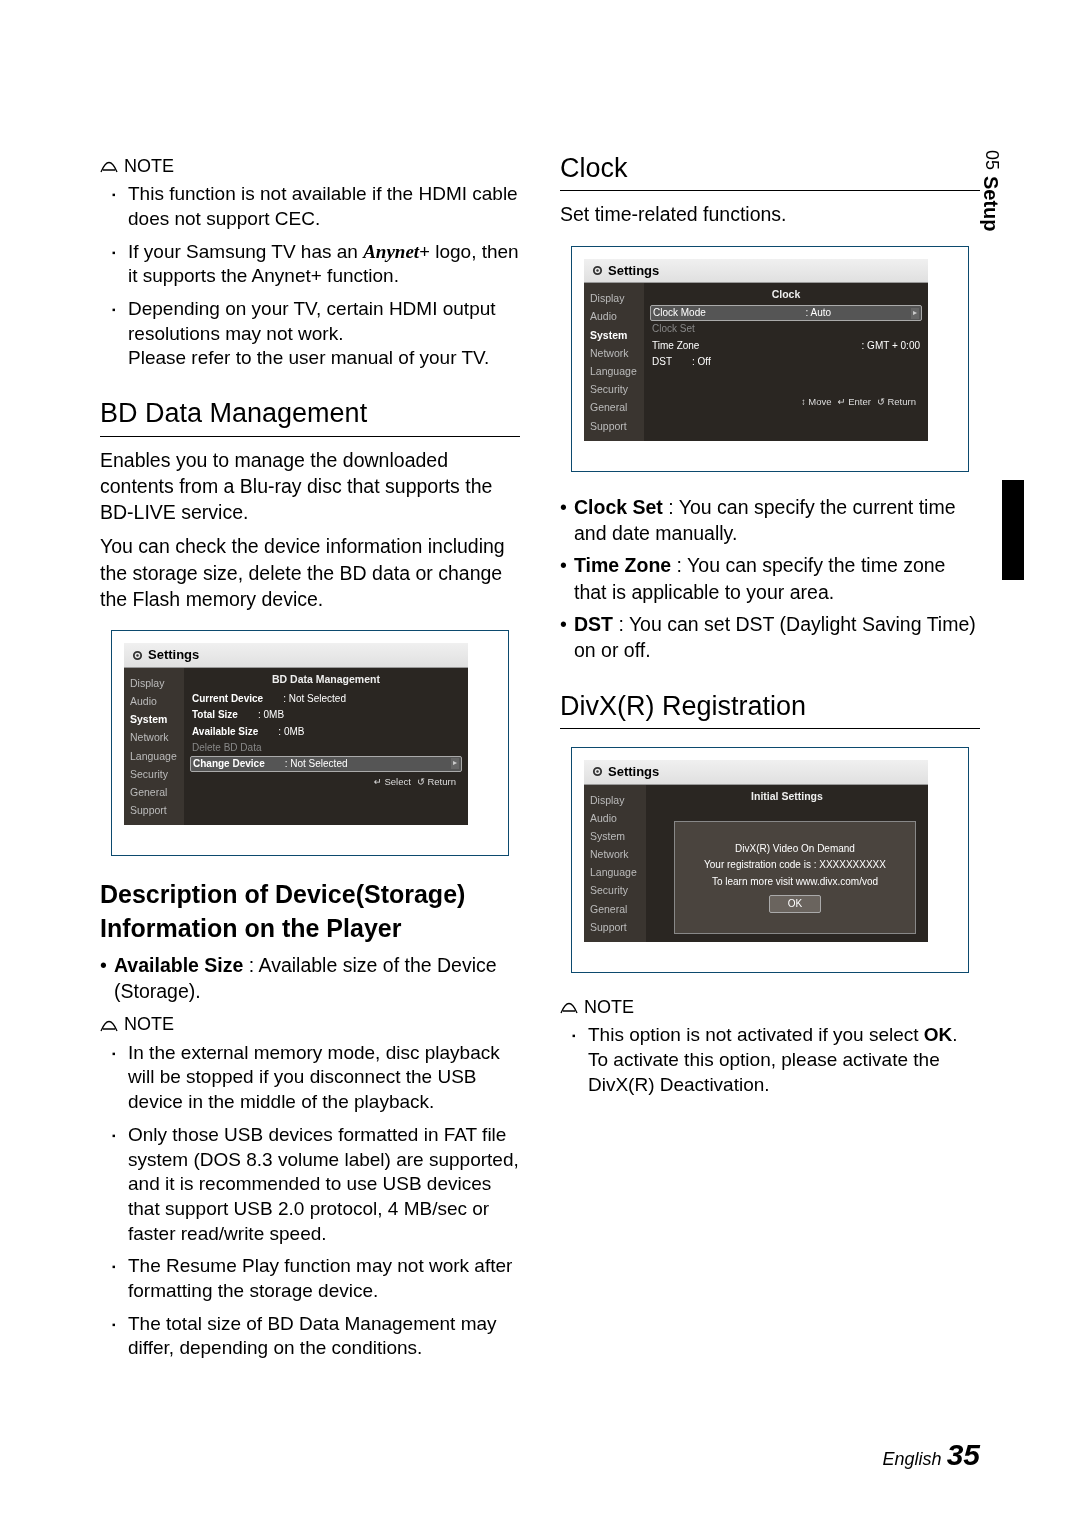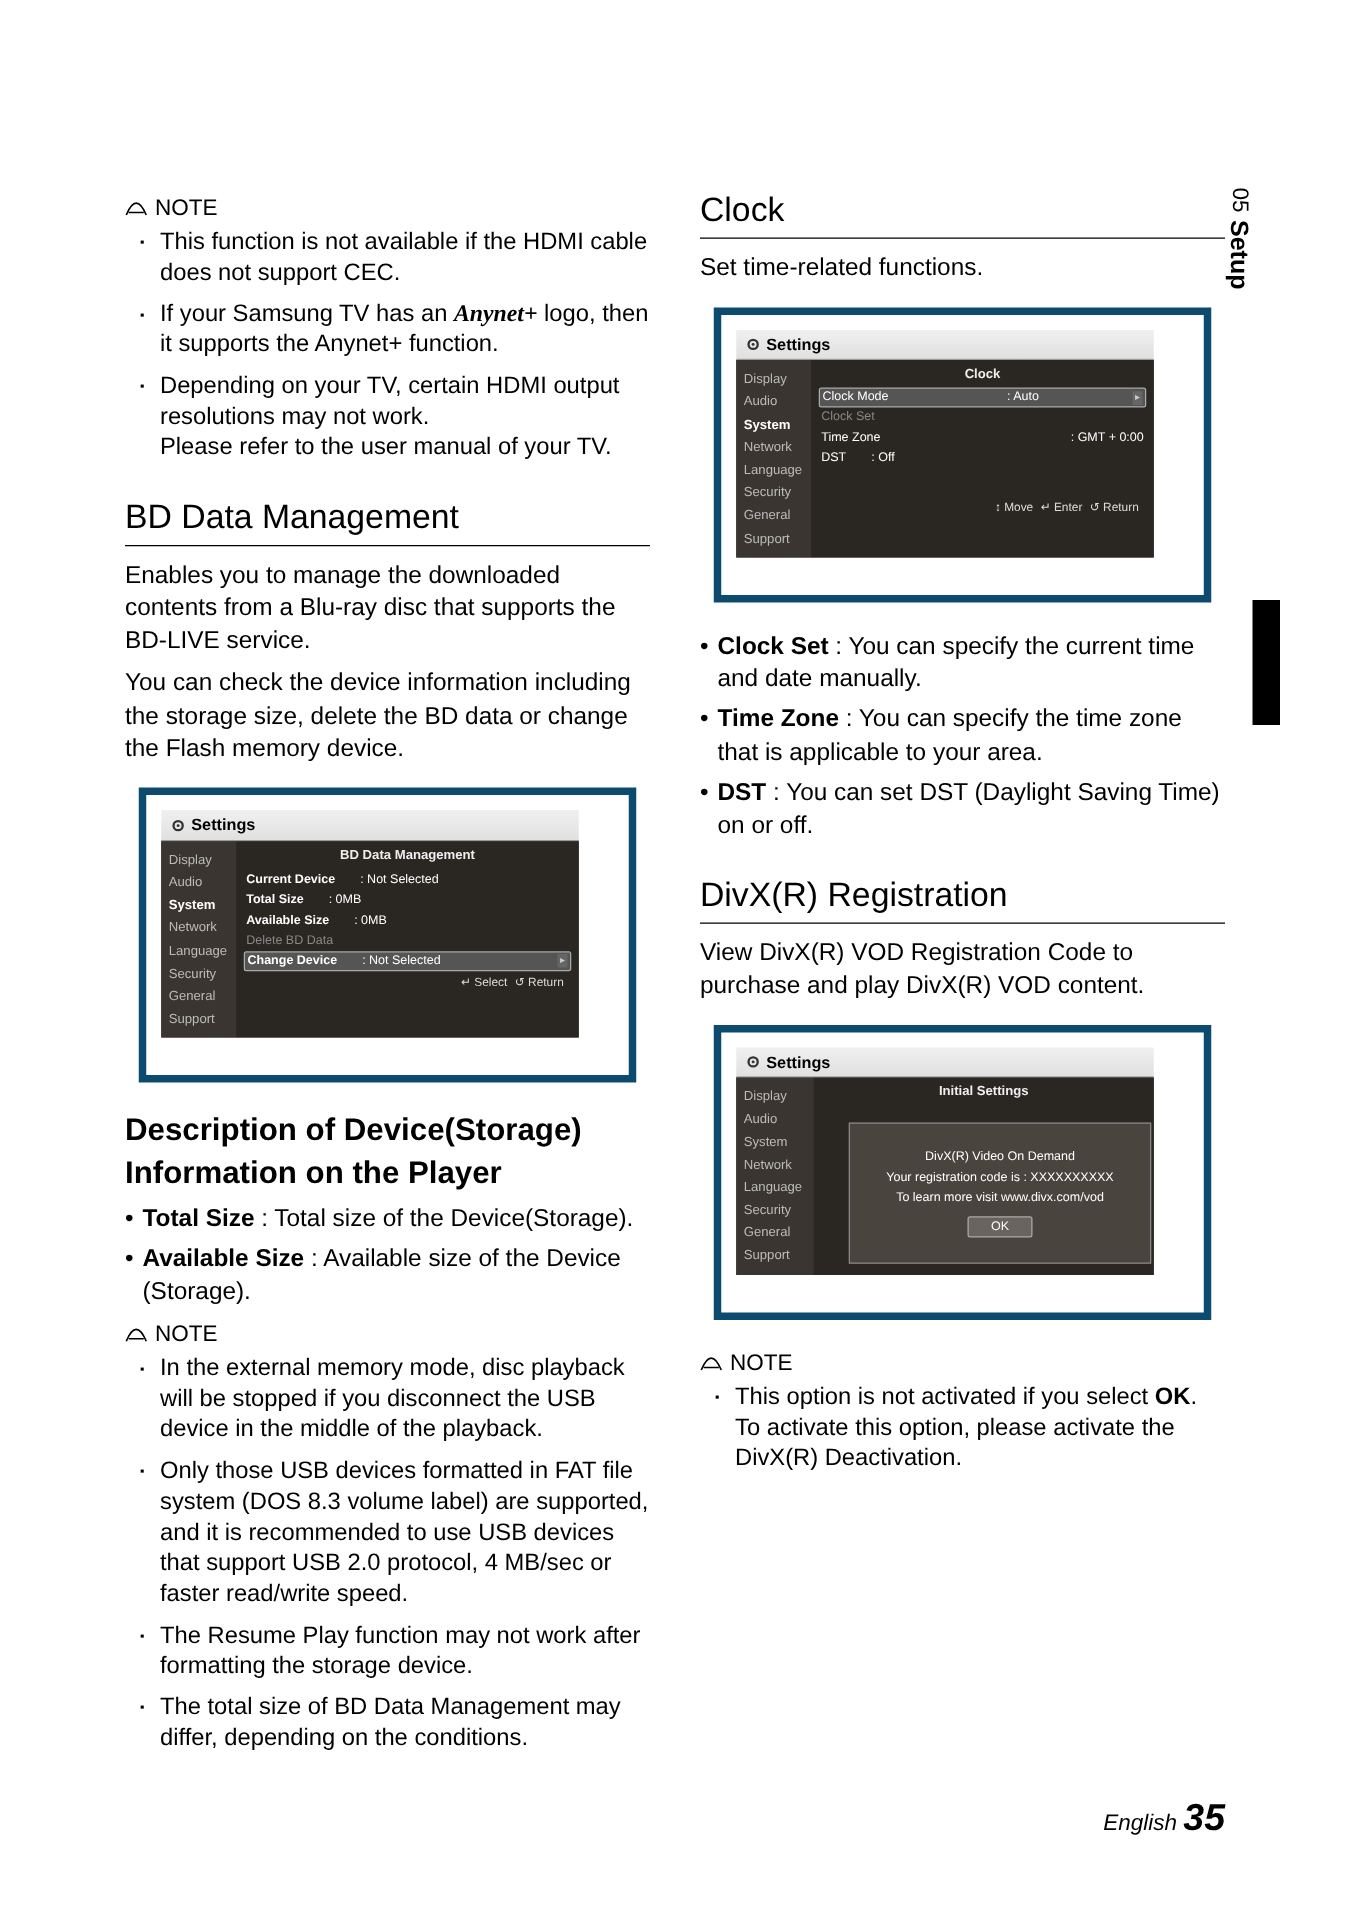--- a/index.html
+++ b/index.html
@@ -16,21 +16,21 @@
   .note-list { list-style: none; padding-left: 28px; font-family: Arial, sans-serif; font-size: 19px; line-height: 1.3; }
   .note-list li { position: relative; margin-bottom: 8px; font-stretch: condensed; }
   .note-list li::before { content: "▪"; position: absolute; left: -16px; font-size: 10px; top: 6px; }
   h2.section { font-size: 27px; font-weight: normal; margin-top: 24px; margin-bottom: 4px; }
   .hrule { border-bottom: 1.5px solid #000; margin-bottom: 10px; width: 100%; }
   .body-text { font-size: 19.5px; line-height: 1.35; margin-bottom: 8px; }
   .bullets { list-style: none; padding-left: 14px; font-size: 19.5px; line-height: 1.35; margin-bottom: 8px; }
   .bullets li { position: relative; margin-bottom: 6px; }
   .bullets li::before { content: "•"; position: absolute; left: -14px; top: 0; }
   strong, b { font-weight: bold; }
-  .screenshot { width: 398px; margin: 18px auto 22px auto; border: 6px solid #0c4a6e; position: relative; padding: 0; background: #fff; }
+  .screenshot { width: 398px; margin: 18px auto 22px auto; border: 1px solid #0c4a6e; position: relative; padding: 0; background: #fff; }
   .screenshot-inner { margin: 12px 0 0 0; position: relative; }
   .title-bar { display: flex; align-items: center; gap: 5px; padding: 3px 8px; font-size: 13px; font-weight: bold; background: linear-gradient(#f0f0f0,#e0e0e0); border-bottom: 1px solid #999; margin: 0 40px 0 12px; }
   .gear { width: 11px; height: 11px; }
   .dark-panel { margin: 0 40px 30px 12px; background: #3a3530; padding: 0; display: flex; color: #fff; font-size: 11px; }
   .sidebar { width: 60px; background: #3a3530; padding: 6px 2px; }
   .sidebar-item { color: #bbb; padding: 2px 4px; font-size: 10.5px; }
   .sidebar-item.active { color: #fff; font-weight: bold; }
   .detail { flex: 1; padding: 4px 6px; background: #2a2622; }
   .detail-hdr { text-align: center; font-weight: bold; font-size: 10.5px; margin-bottom: 4px; color: #eee; }
   .detail-row { display: flex; justify-content: space-between; padding: 1.5px 2px; font-size: 10px; align-items: center; }
@@ -126,21 +126,20 @@
                   </div>
                 </div>
               <div class="bottom-hints" id="shot1-hints"><span>↵ Select</span><span>↺ Return</span></div>
             </div>
           </div>
         </div>
       </div>
 
       <p class="desc-title">Description of Device(Storage) Information on the Player</p>
       <ul class="bullets" id="left-bullets1">
-          <li><b>Total Size</b> : Total size of the Device(Storage).</li>
           <li><b>Available Size</b> : Available size of the Device (Storage).</li>
         </ul>
 
       <div class="note-hdr">
         <svg class="note-icon" width="18" height="14" viewBox="0 0 18 14">
             <path d="M1 13 Q9 -6 17 13 M3 11 H15" fill="none" stroke="#000" stroke-width="1.3"></path>
           </svg>
         <span>NOTE</span>
       </div>
       <ul class="note-list" id="left-notes2">
@@ -205,21 +204,20 @@
       </div>
 
       <ul class="bullets" id="right-bullets1">
           <li><b>Clock Set</b> : You can specify the current time and date manually.</li>
           <li><b>Time Zone</b> : You can specify the time zone that is applicable to your area.</li>
           <li><b>DST</b> : You can set DST (Daylight Saving Time) on or off.</li>
         </ul>
 
       <h2 class="section">DivX(R) Registration</h2>
       <div class="hrule"></div>
-      <p class="body-text">View DivX(R) VOD Registration Code to purchase and play DivX(R) VOD content.</p>
 
       <div class="screenshot">
         <div class="screenshot-inner">
           <div class="title-bar">
             <svg class="gear" viewBox="0 0 12 12">
                 <circle cx="6" cy="6" r="4" fill="none" stroke="#333" stroke-width="2"></circle>
                 <circle cx="6" cy="6" r="1.3" fill="#333"></circle>
               </svg>
             <span>Settings</span>
           </div>

